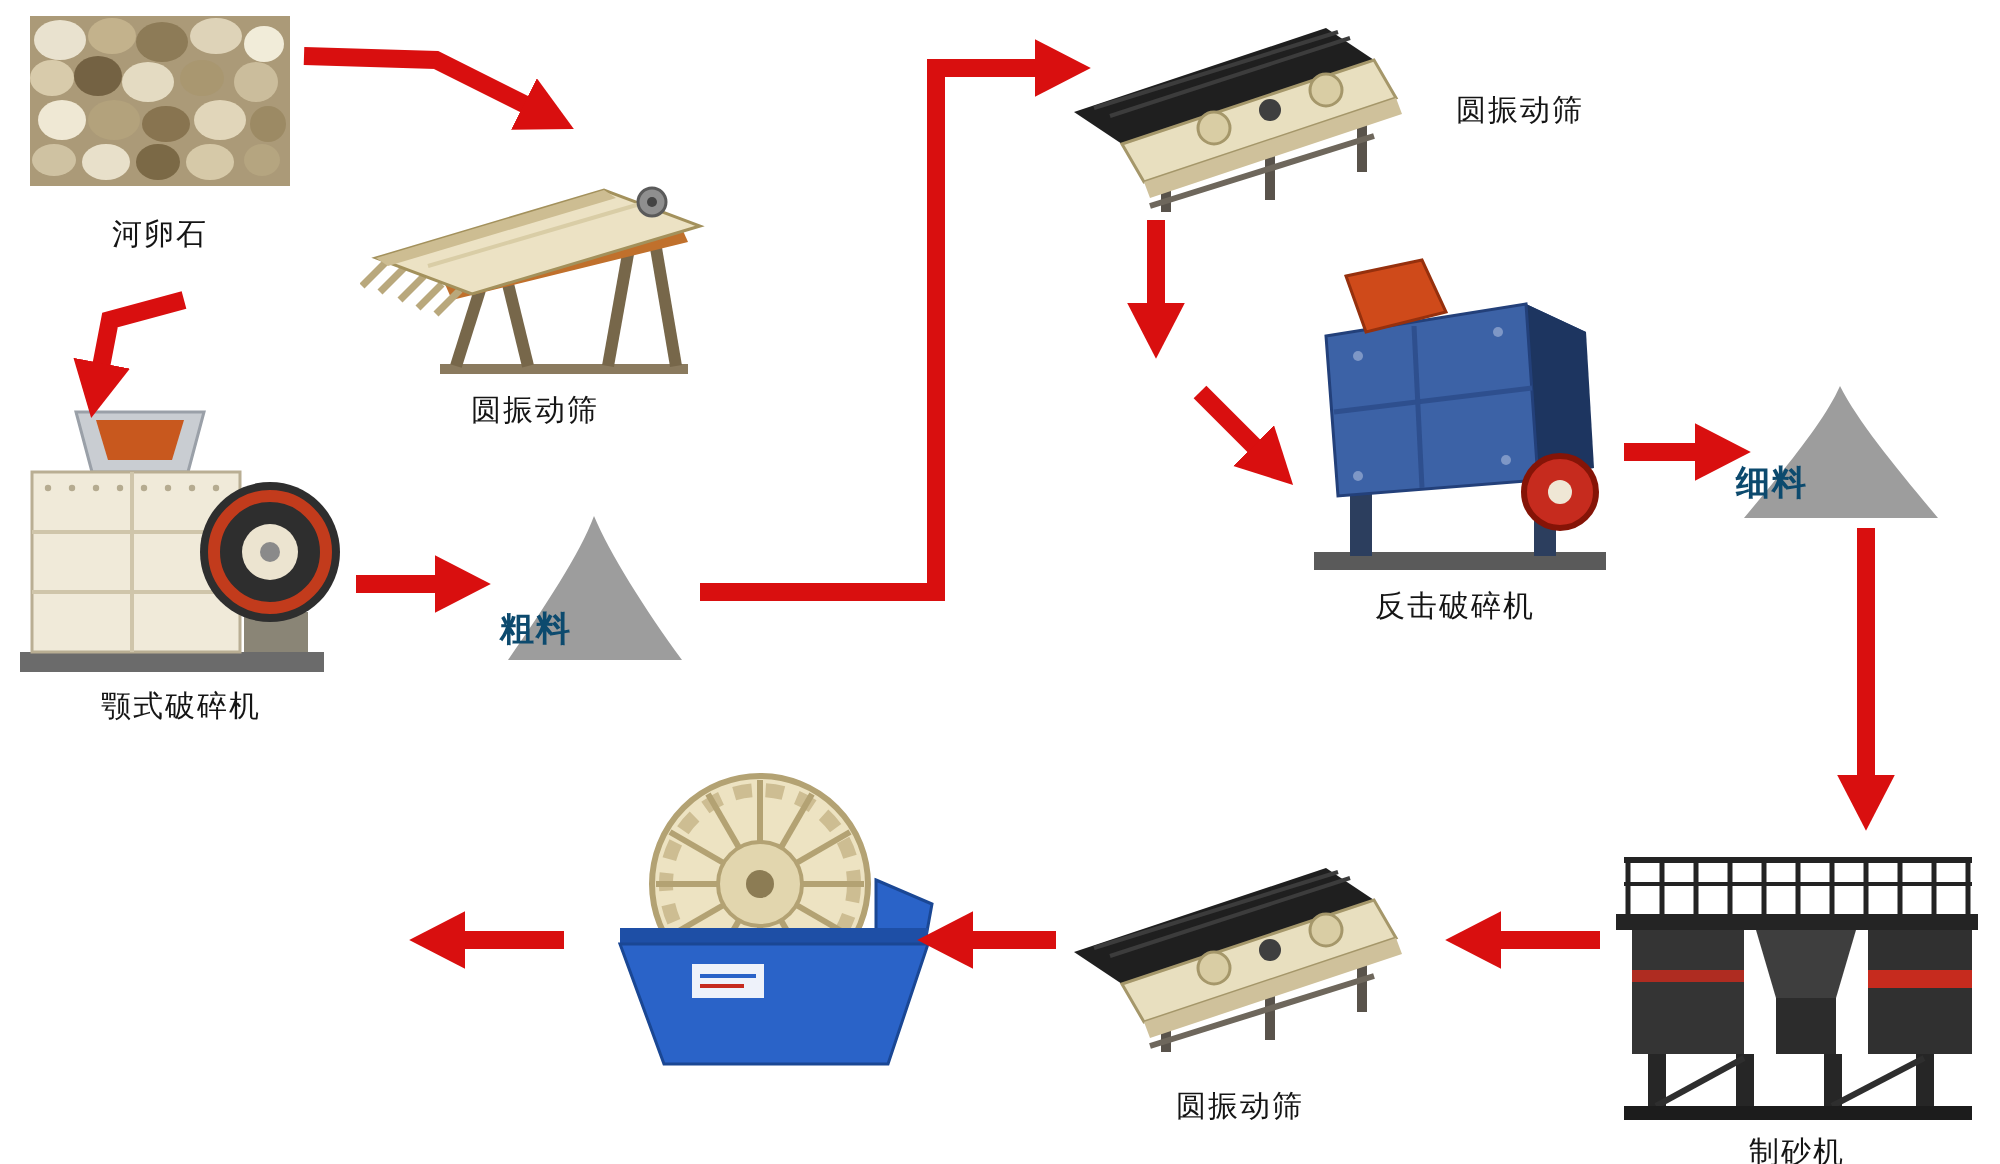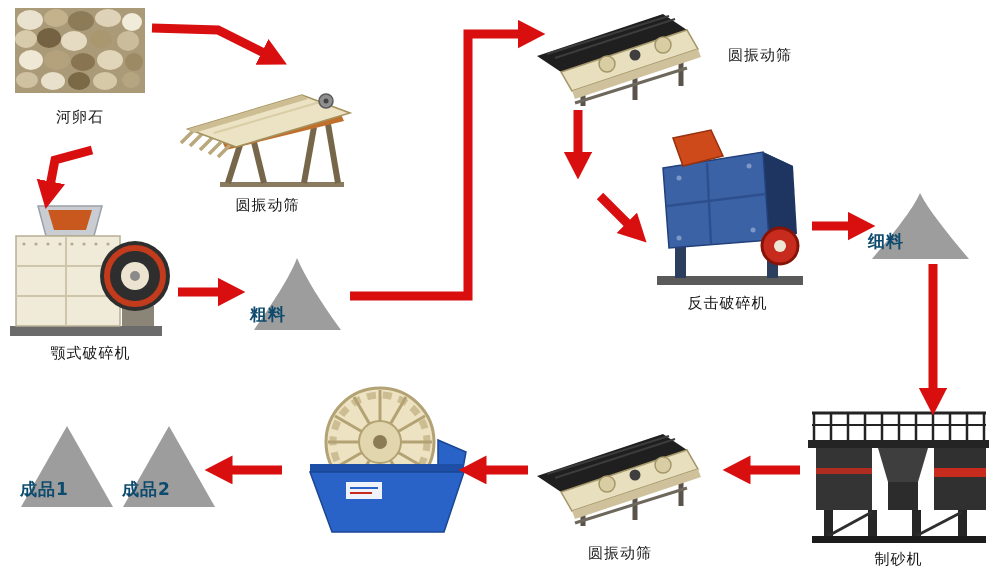--- a/index.html
+++ b/index.html
@@ -160,21 +160,21 @@
     <div class="machine-label" style="top:172px">反击破碎机</div>
   </div>
 
   <div class="node" style="left:868px;top:190px;width:105px;height:72px">
     <svg width="105" height="72" viewBox="0 0 105 72">
       <path d="M52 3 C44 21, 24 45, 4 69 L101 69 C81 45, 61 21, 52 3 Z" fill="var(--pile-gray,#9d9d9d)"></path>
     </svg>
     <div class="pile-label" style="top:40px">细料</div>
   </div>
 
-  <div class="node" style="left:806px;top:402px;width:185px;height:142px">
+  <div class="node" style="left:806px;top:419px;width:185px;height:142px">
     <svg width="185" height="142" viewBox="0 0 185 142">
       <line x1="6" y1="11" x2="180" y2="11" stroke="#232323" stroke-width="3"></line>
       <line x1="6" y1="23" x2="180" y2="23" stroke="#232323" stroke-width="2"></line>
       <line x1="8" y1="11" x2="8" y2="40" stroke="#232323" stroke-width="2.5"></line>
       <line x1="25" y1="11" x2="25" y2="40" stroke="#232323" stroke-width="2.5"></line>
       <line x1="42" y1="11" x2="42" y2="40" stroke="#232323" stroke-width="2.5"></line>
       <line x1="59" y1="11" x2="59" y2="40" stroke="#232323" stroke-width="2.5"></line>
       <line x1="76" y1="11" x2="76" y2="40" stroke="#232323" stroke-width="2.5"></line>
       <line x1="93" y1="11" x2="93" y2="40" stroke="#232323" stroke-width="2.5"></line>
       <line x1="110" y1="11" x2="110" y2="40" stroke="#232323" stroke-width="2.5"></line>
@@ -240,27 +240,15 @@
       <circle cx="92" cy="60" r="21" fill="#e2d6ae" stroke="#b3a273" stroke-width="2"></circle>
       <circle cx="92" cy="60" r="7" fill="#8c7c54"></circle>
       <rect x="22" y="82" width="154" height="8" fill="#1e4fa6"></rect>
       <polygon points="22,90 176,90 156,150 44,150" fill="#2a63c8" stroke="#1a4794" stroke-width="1.5"></polygon>
       <rect x="58" y="100" width="36" height="17" fill="#eef2fa"></rect>
       <line x1="62" y1="106" x2="90" y2="106" stroke="#2a63c8" stroke-width="2"></line>
       <line x1="62" y1="111" x2="84" y2="111" stroke="#c62b1e" stroke-width="2"></line>
     </svg>
   </div>
 
-  <div class="node" style="left:20px;top:424px;width:95px;height:85px">
-    <svg width="95" height="85" viewBox="0 0 95 85">
-      <polygon points="47,2 93,83 1,83" fill="var(--pile-gray,#9d9d9d)"></polygon>
-    </svg>
-    <div class="pile-label" style="top:54px">成品1</div>
-  </div>
-
-  <div class="node" style="left:122px;top:424px;width:95px;height:85px">
-    <svg width="95" height="85" viewBox="0 0 95 85">
-      <polygon points="47,2 93,83 1,83" fill="var(--pile-gray,#9d9d9d)"></polygon>
-    </svg>
-    <div class="pile-label" style="top:54px">成品2</div>
-  </div>
+
 
 </div>
 
 </body></html>

